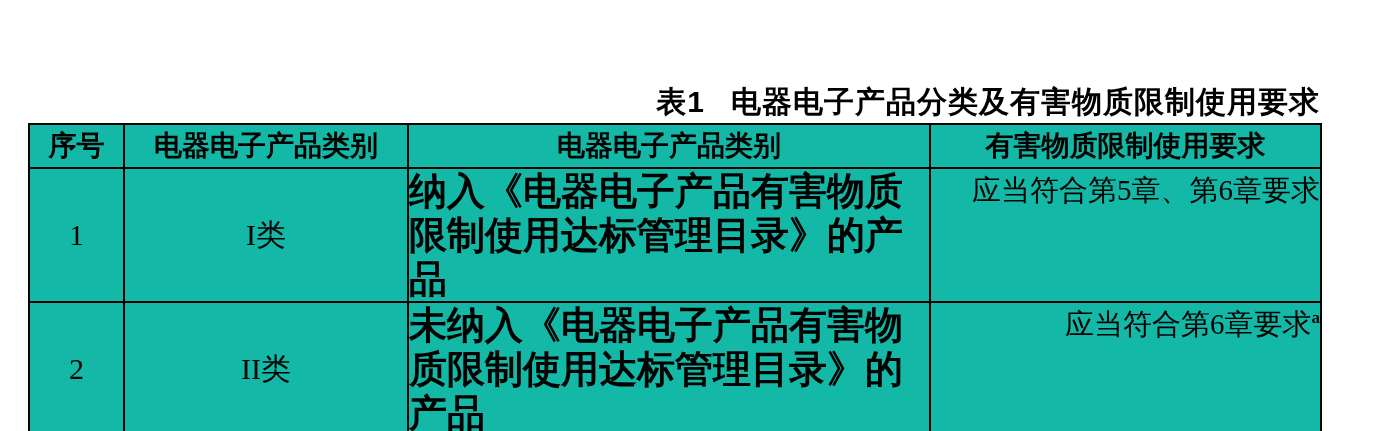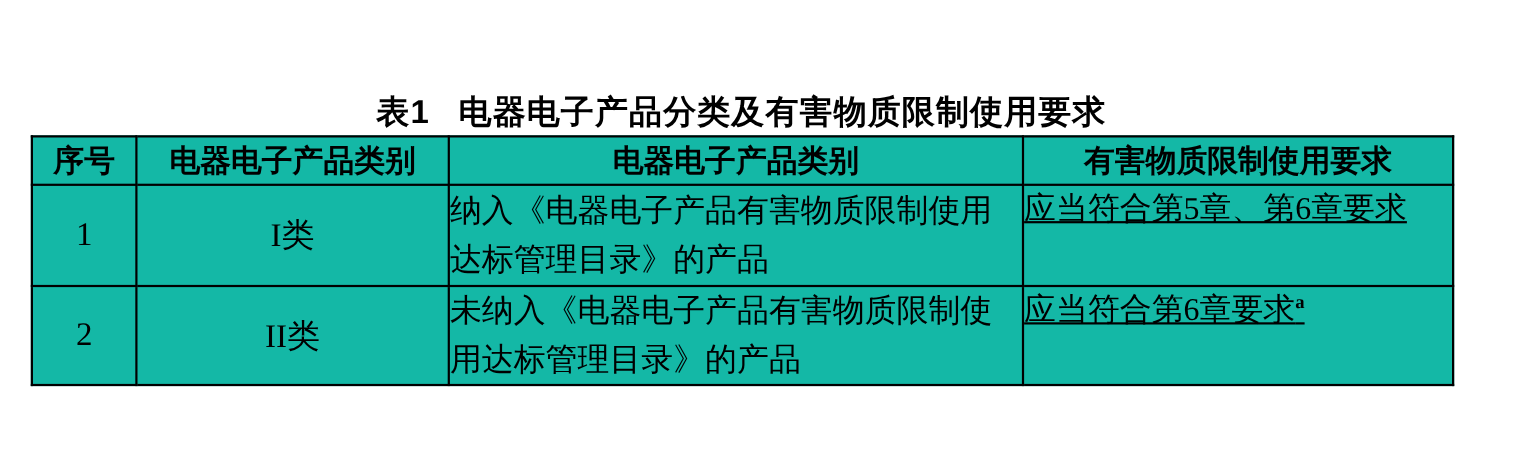--- a/index.html
+++ b/index.html
@@ -13,21 +13,21 @@
     height: 431px;
     color: #000000;
     font-family: "Liberation Serif", "DejaVu Serif", serif;
     overflow: hidden;
   }
   .doc-title {
     position: absolute;
     top: 82px;
     left: 28px;
     width: 1292px;
-    text-align: center;
+    text-align: right;
     font-family: "Liberation Sans", "DejaVu Sans", sans-serif;
     font-weight: bold;
     font-size: 30px;
     letter-spacing: 1px;
     white-space: nowrap;
   }
   .doc-title .title-no {
     margin-right: 26px;
   }
   table.spec-table {
@@ -55,31 +55,31 @@
   .cell-no, .cell-category {
     text-align: center;
     vertical-align: middle;
     font-size: 30px;
   }
   .row-1 { height: 92px; }
   .row-2 { height: 86px; }
   .cell-classification {
     vertical-align: middle;
     text-align: left;
-    font-size: 29px;
+    font-size: 38px;
     line-height: 44px;
     padding: 0 8px 0 10px;
+    font-weight: bold;
   }
   .cell-requirement {
     vertical-align: top;
-    text-align: left;
+    text-align: right;
     font-size: 29px;
     line-height: 42px;
     padding: 3px 6px 0 10px;
-    text-decoration: underline;
   }
   .cell-requirement sup, .footnote-cell sup {
     font-size: 17px;
     font-weight: bold;
     vertical-align: super;
     line-height: 0;
   }
   .footnote-row { height: 46px; }
   .footnote-cell {
     vertical-align: middle;

